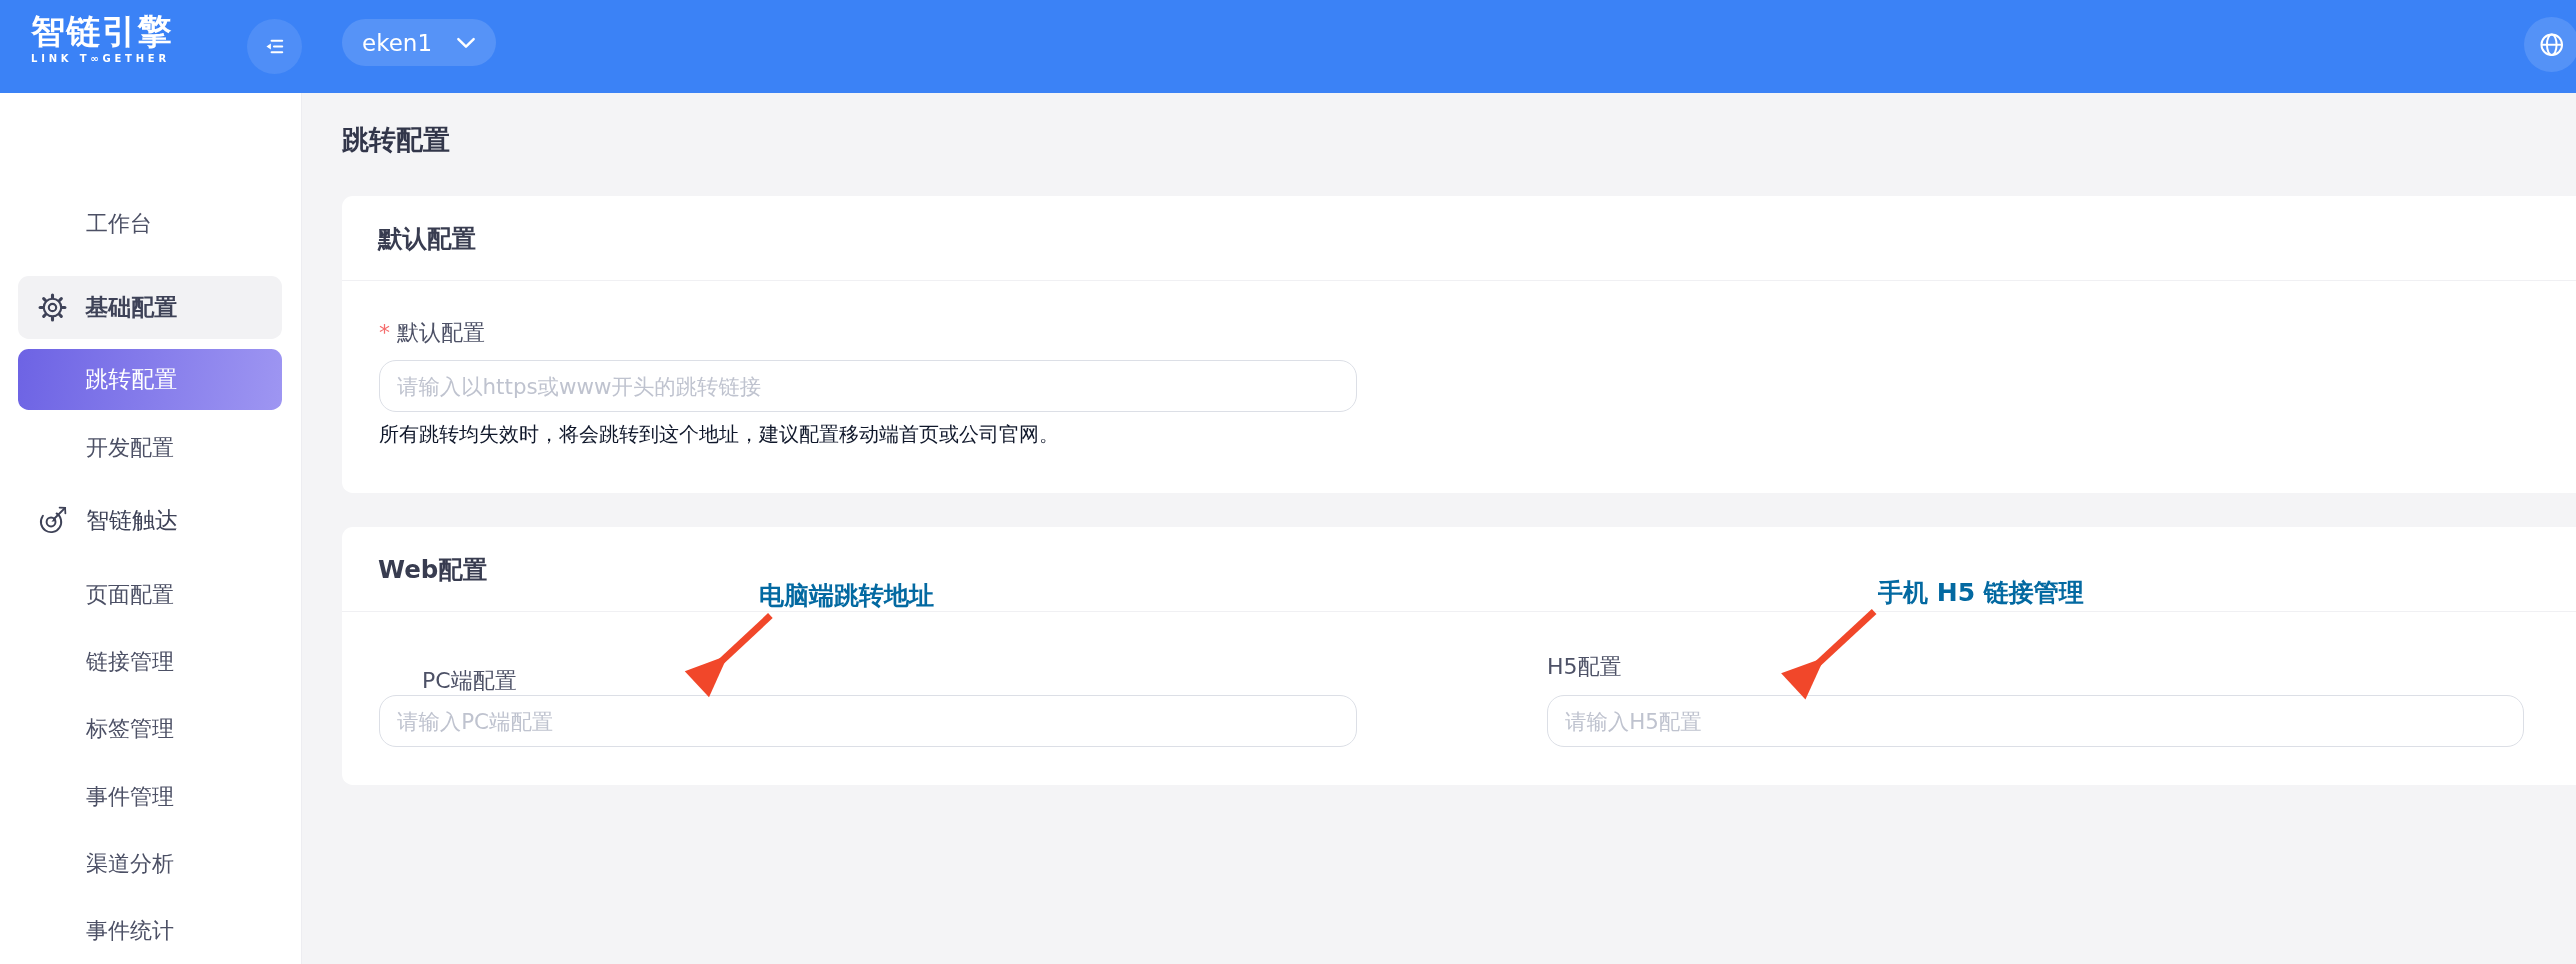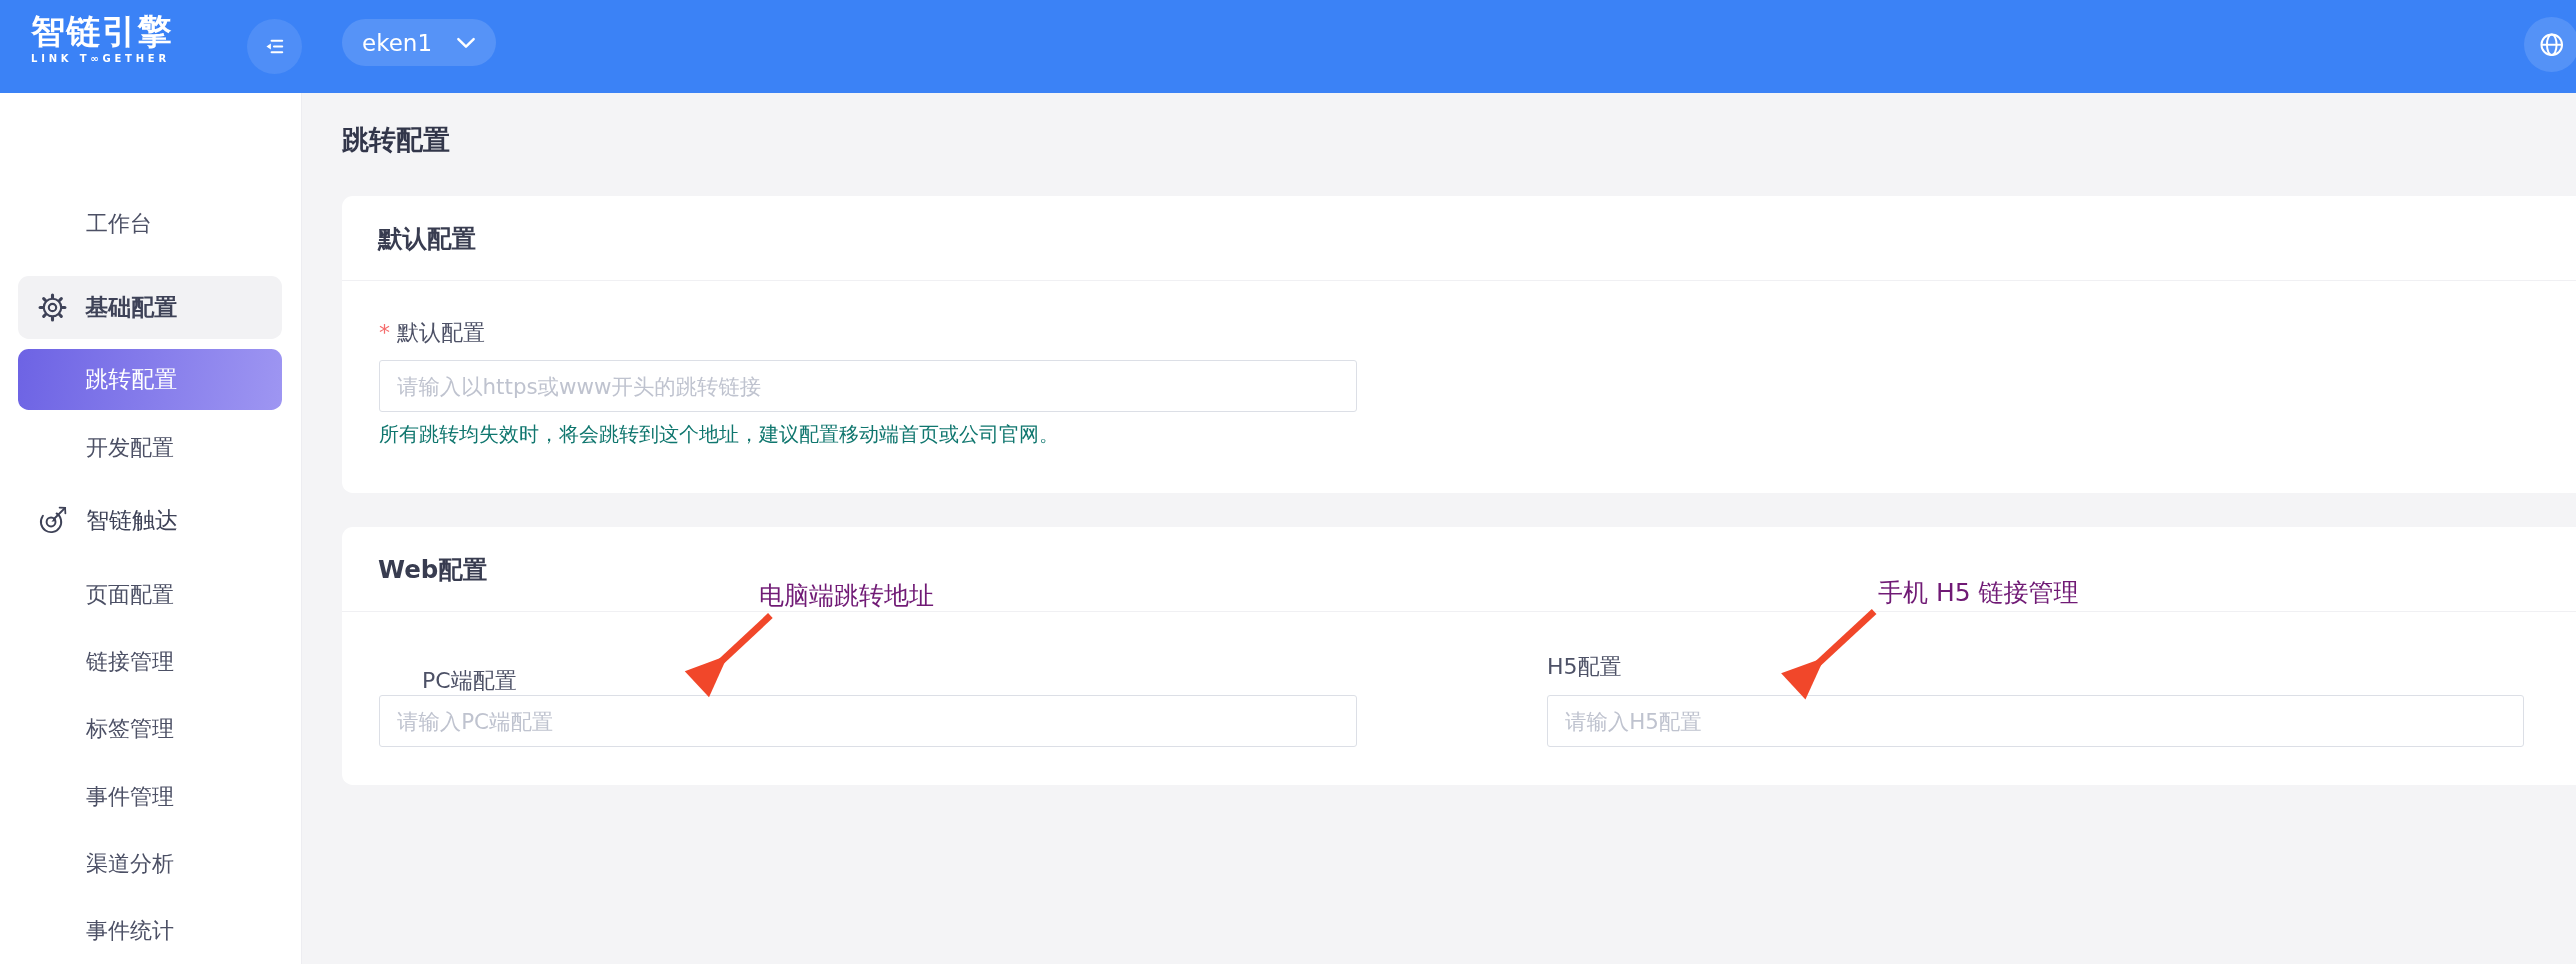--- a/index.html
+++ b/index.html
@@ -40,34 +40,34 @@
   
   .main{position:absolute;left:301px;top:93px;right:0;bottom:0;background:#f4f4f6;}
   .page-title{position:absolute;left:41px;top:29px;margin:0;font-size:27px;font-weight:700;color:#32364a;}
   .card{position:absolute;left:41px;width:2249px;background:#ffffff;border-radius:10.7px;}
   .card1{top:103px;height:297px;}
   .card2{top:434px;height:258px;}
   .card-hd{height:85px;border-bottom:1.5px solid #f0f0f3;display:flex;align-items:center;padding-left:36px;box-sizing:border-box;}
   .card-hd h2{margin:0;font-size:24.5px;font-weight:600;color:#383c50;}
   .field-label{position:absolute;font-size:22px;color:#4d5166;display:flex;align-items:baseline;gap:6.9px;}
   .req{color:#f56c6c;font-size:22px;}
-  .tin{position:absolute;height:52px;border:1.5px solid #dcdfe6;border-radius:3px;background:#fff;
+  .tin{position:absolute;height:52px;border:1.5px solid #dcdfe6;border-radius:17px;background:#fff;
     box-sizing:border-box;font-size:21.4px;color:#3c405a;padding:0 17px;outline:none;
     font-family:"DejaVu Sans","Liberation Sans",sans-serif;}
   .tin::placeholder{color:#bfc3cf;}
   .c1-label{left:37px;top:122px;}
   .c1-input{left:37px;top:164px;width:978px;}
-  .helper{position:absolute;left:37px;top:225px;font-size:20px;color:#0f766e;}
+  .helper{position:absolute;left:37px;top:225px;font-size:20px;color:#0f172a;}
   .pc-label{left:37px;top:139px;margin-left:43px;}
   .pc-input{left:37px;top:168px;width:978px;}
   .h5-label{left:1205px;top:125px;}
   .h5-input{left:1205px;top:168px;width:977px;}
 
   
-  .ann{position:absolute;font-size:25px;font-weight:400;color:#701a75;white-space:nowrap;z-index:8;}
+  .ann{position:absolute;font-size:25px;font-weight:700;color:#0369a1;white-space:nowrap;z-index:8;}
   .ann-pc{left:759px;top:579px;}
   .ann-h5{left:1878px;top:576px;}
   .arrow-svg{position:absolute;z-index:8;overflow:visible;}
   .arrow1{left:692px;top:608px;}
   .arrow2{left:1787px;top:602px;}
 
   svg{display:block;}
 </style>
 </head>
 <body>

